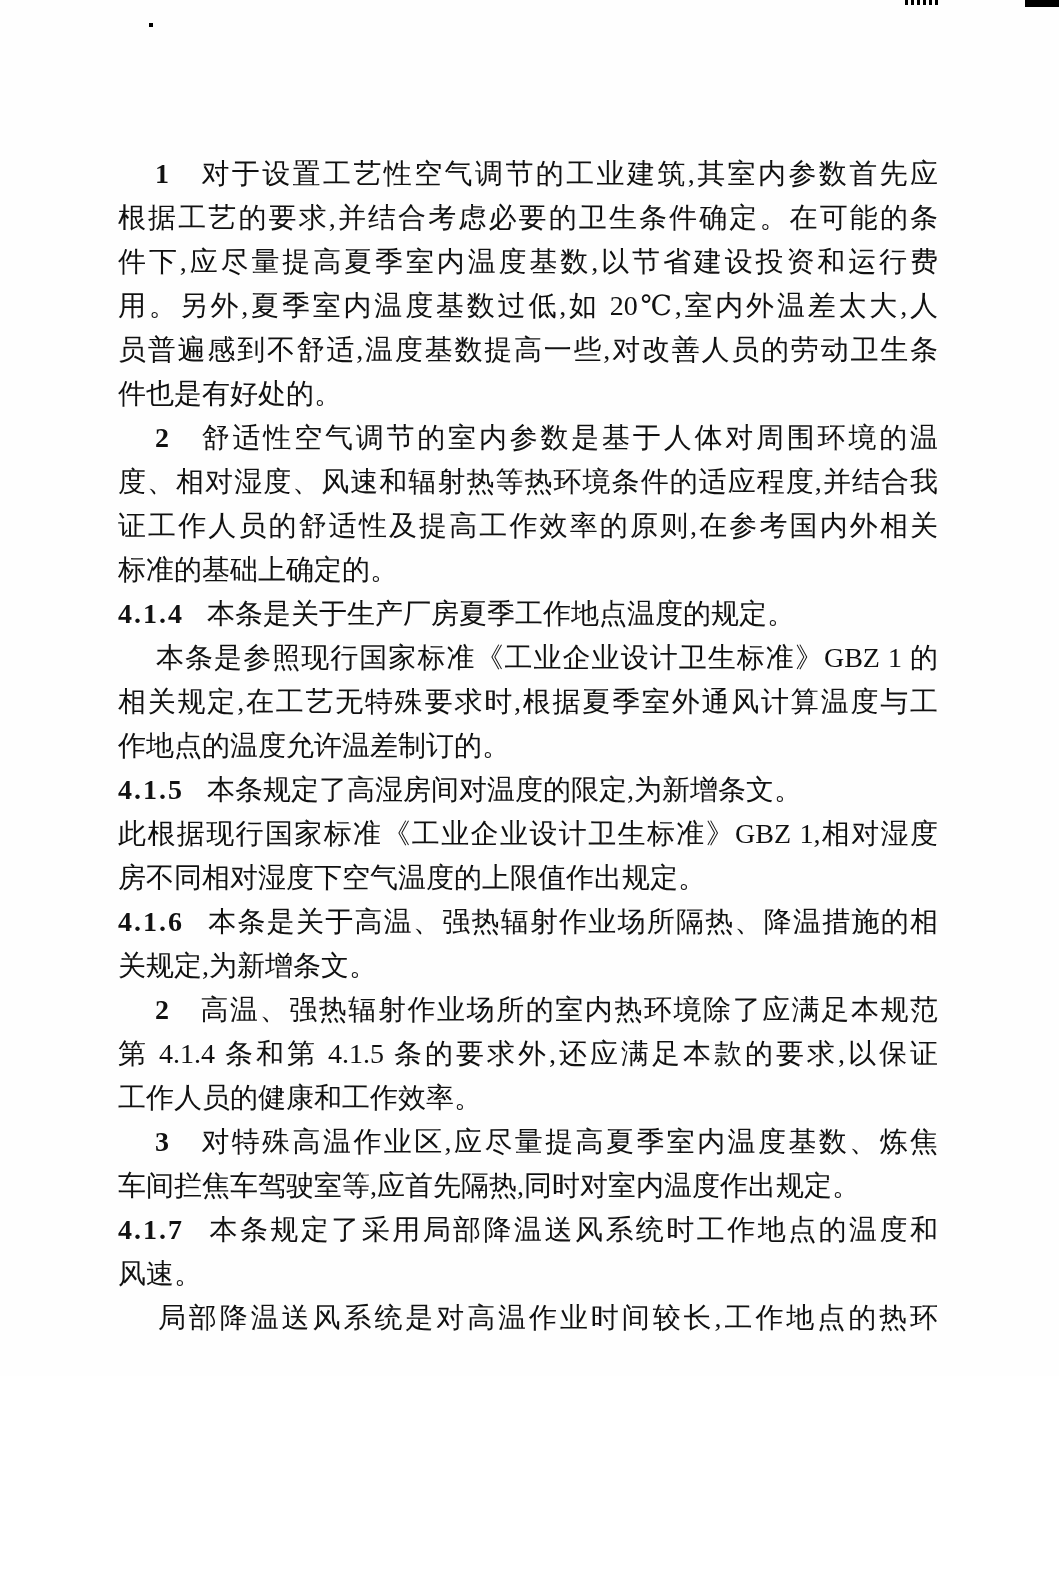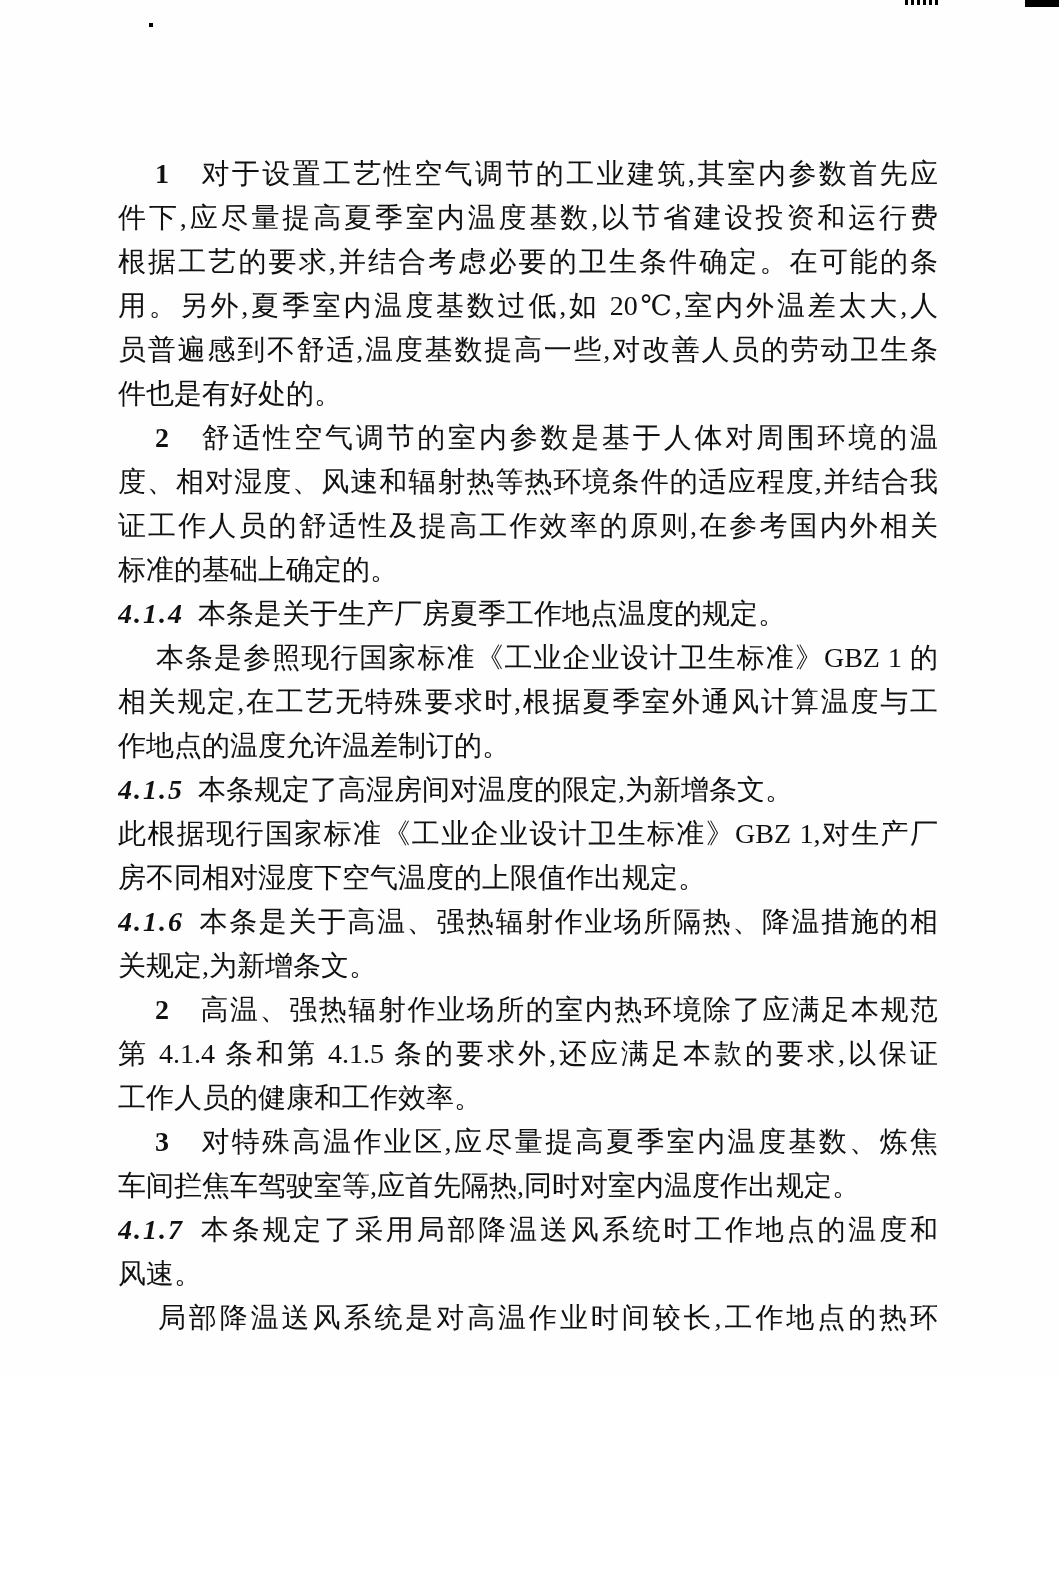--- a/index.html
+++ b/index.html
@@ -36,21 +36,21 @@
     text-align-last: left;
   }
   .indent {
     display: inline-block;
     width: 37px;
   }
   .num {
     font-weight: bold;
   }
   .num.item { margin-right: 30px; }
-  .num.sec  { margin-right: 14px; letter-spacing: 2px; font-style: italic; }
+  .num.sec  { margin-right: 23px; letter-spacing: 2px; }
   .page-number {
     position: absolute;
     top: 1434px;
     right: 134px;
     font-size: 29px;
     letter-spacing: 7px;
     color: #111111;
     white-space: nowrap;
   }
   
@@ -73,35 +73,35 @@
 </head>
 <body>
 
 <div class="page">
   <div class="scan-dashes"></div>
   <div class="scan-bar"></div>
   <div class="scan-dot"></div>
 
   <div class="text-block" id="text-block">
       <div class="line"><span class="indent"></span><span class="num item">1</span><span>对于设置工艺性空气调节的工业建筑,其室内参数首先应</span></div>
+      <div class="line"><span>根据工艺的要求,并结合考虑必要的卫生条件确定。在可能的条</span></div>
       <div class="line"><span>件下,应尽量提高夏季室内温度基数,以节省建设投资和运行费</span></div>
-      <div class="line"><span>根据工艺的要求,并结合考虑必要的卫生条件确定。在可能的条</span></div>
       <div class="line"><span>用。另外,夏季室内温度基数过低,如 20℃,室内外温差太大,人</span></div>
       <div class="line"><span>员普遍感到不舒适,温度基数提高一些,对改善人员的劳动卫生条</span></div>
       <div class="line last"><span>件也是有好处的。</span></div>
       <div class="line"><span class="indent"></span><span class="num item">2</span><span>舒适性空气调节的室内参数是基于人体对周围环境的温</span></div>
       <div class="line"><span>度、相对湿度、风速和辐射热等热环境条件的适应程度,并结合我</span></div>
       <div class="line"><span>证工作人员的舒适性及提高工作效率的原则,在参考国内外相关</span></div>
       <div class="line last"><span>标准的基础上确定的。</span></div>
       <div class="line last"><span class="num sec">4.1.4</span><span>本条是关于生产厂房夏季工作地点温度的规定。</span></div>
       <div class="line"><span class="indent"></span><span>本条是参照现行国家标准《工业企业设计卫生标准》GBZ 1 的</span></div>
       <div class="line"><span>相关规定,在工艺无特殊要求时,根据夏季室外通风计算温度与工</span></div>
       <div class="line last"><span>作地点的温度允许温差制订的。</span></div>
       <div class="line last"><span class="num sec">4.1.5</span><span>本条规定了高湿房间对温度的限定,为新增条文。</span></div>
-      <div class="line"><span>此根据现行国家标准《工业企业设计卫生标准》GBZ 1,对生产厂</span></div>
+      <div class="line"><span>此根据现行国家标准《工业企业设计卫生标准》GBZ 1,相对湿度</span></div>
       <div class="line last"><span>房不同相对湿度下空气温度的上限值作出规定。</span></div>
       <div class="line"><span class="num sec">4.1.6</span><span>本条是关于高温、强热辐射作业场所隔热、降温措施的相</span></div>
       <div class="line last"><span>关规定,为新增条文。</span></div>
       <div class="line"><span class="indent"></span><span class="num item">2</span><span>高温、强热辐射作业场所的室内热环境除了应满足本规范</span></div>
       <div class="line"><span>第 4.1.4 条和第 4.1.5 条的要求外,还应满足本款的要求,以保证</span></div>
       <div class="line last"><span>工作人员的健康和工作效率。</span></div>
       <div class="line"><span class="indent"></span><span class="num item">3</span><span>对特殊高温作业区,应尽量提高夏季室内温度基数、炼焦</span></div>
       <div class="line last"><span>车间拦焦车驾驶室等,应首先隔热,同时对室内温度作出规定。</span></div>
       <div class="line"><span class="num sec">4.1.7</span><span>本条规定了采用局部降温送风系统时工作地点的温度和</span></div>
       <div class="line last"><span>风速。</span></div>

